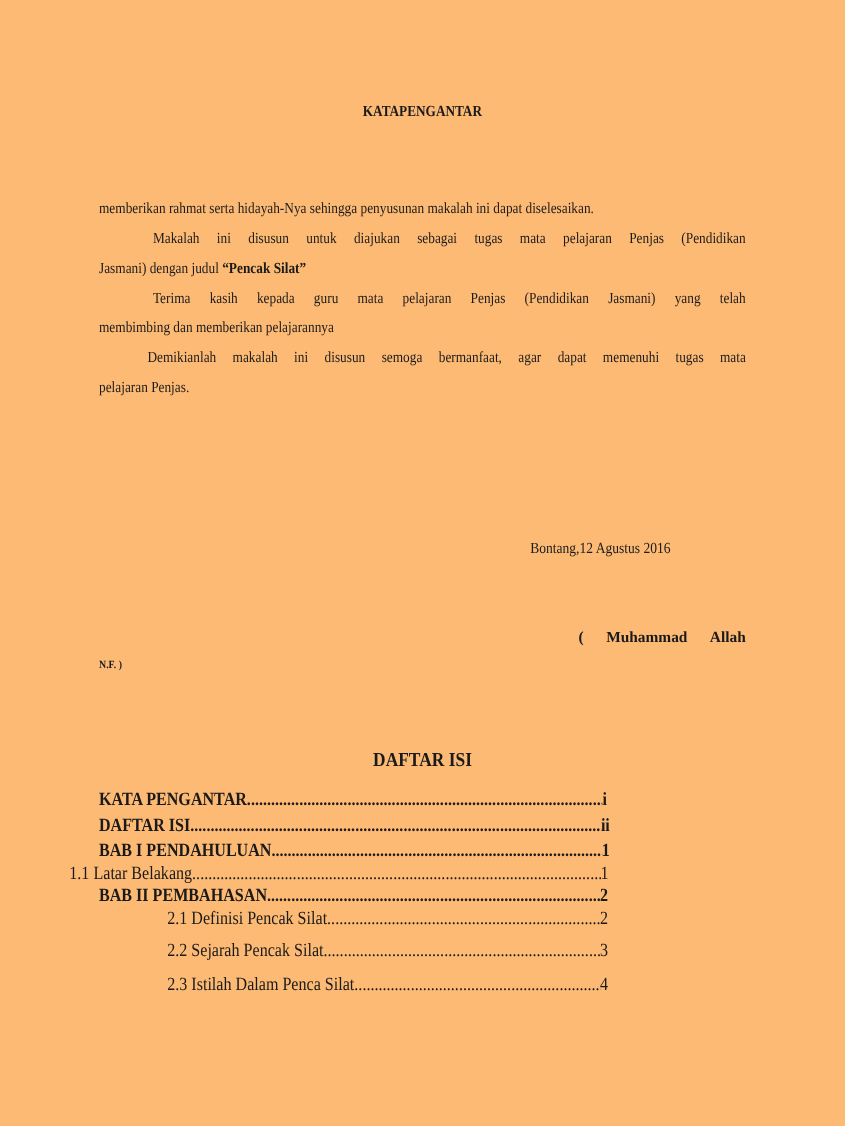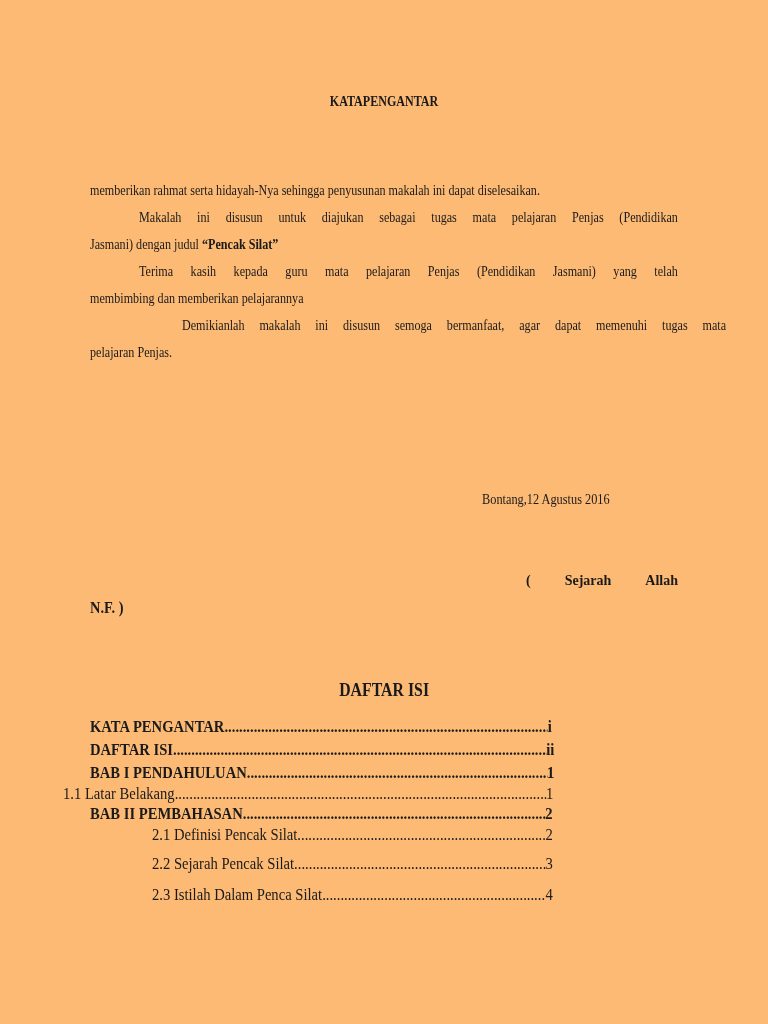--- a/index.html
+++ b/index.html
@@ -50,39 +50,39 @@
       transform: scaleX(0.865);
       transform-origin: 0 0;
       text-align: justify;
       text-align-last: justify;
     }
     .para-line.last .inner { text-align-last: left; }
     .para-line.indent { left: 136px; width: 542px; }
     .para-line.indent .inner { width: 627px; }
     .para-line.indent2 { left: 139px; width: 539px; }
     .para-line.indent2 .inner { width: 623px; }
-    .para-line.indent3 { left: 134px; width: 544px; margin-left: 48px; }
+    .para-line.indent3 { left: 134px; width: 544px; }
     .para-line.indent3 .inner { width: 629px; }
     b.bold { font-weight: bold; }
 
     .place-date {
       left: 482px; top: 492px;
       font-size: 14px;
     }
     .place-date span { display:inline-block; transform: scaleX(0.88); transform-origin: 0 0; }
 
     .signer-line1 {
       left: 526px; top: 573px; width: 152px;
       font-size: 14px; font-weight: bold;
       display: flex; justify-content: space-between;
     }
     .signer-line1 span { display:inline-block; }
     .signer-line2 {
       left: 90px; top: 599px;
-      font-size: 16px; font-weight: bold;
+      font-size: 10px; font-weight: bold;
     }
     .signer-line2 span { display:inline-block; transform: scaleX(0.9); transform-origin: 0 0; }
 
     .heading-di {
       left: 0; width: 768px; top: 680px;
       text-align: center;
       font-size: 18px;
       font-weight: bold;
     }
     .heading-di span { display:inline-block; transform: scaleX(0.88); transform-origin: 50% 50%; }
@@ -144,21 +144,21 @@
   <div class="abs para-line last" style="top:344px;">
     <span class="inner">pelajaran Penjas.</span>
   </div>
 
   <div class="abs place-date">
     <span>Bontang,12 Agustus 2016</span>
   </div>
 
   <div class="abs signer-line1">
     <span>(</span>
-    <span>Sejarah</span>
+    <span>Muhammad</span>
     <span>Allah</span>
   </div>
   <div class="abs signer-line2">
     <span>N.F. )</span>
   </div>
 
   <div class="abs heading-di">
     <span>DAFTAR ISI</span>
   </div>
 

